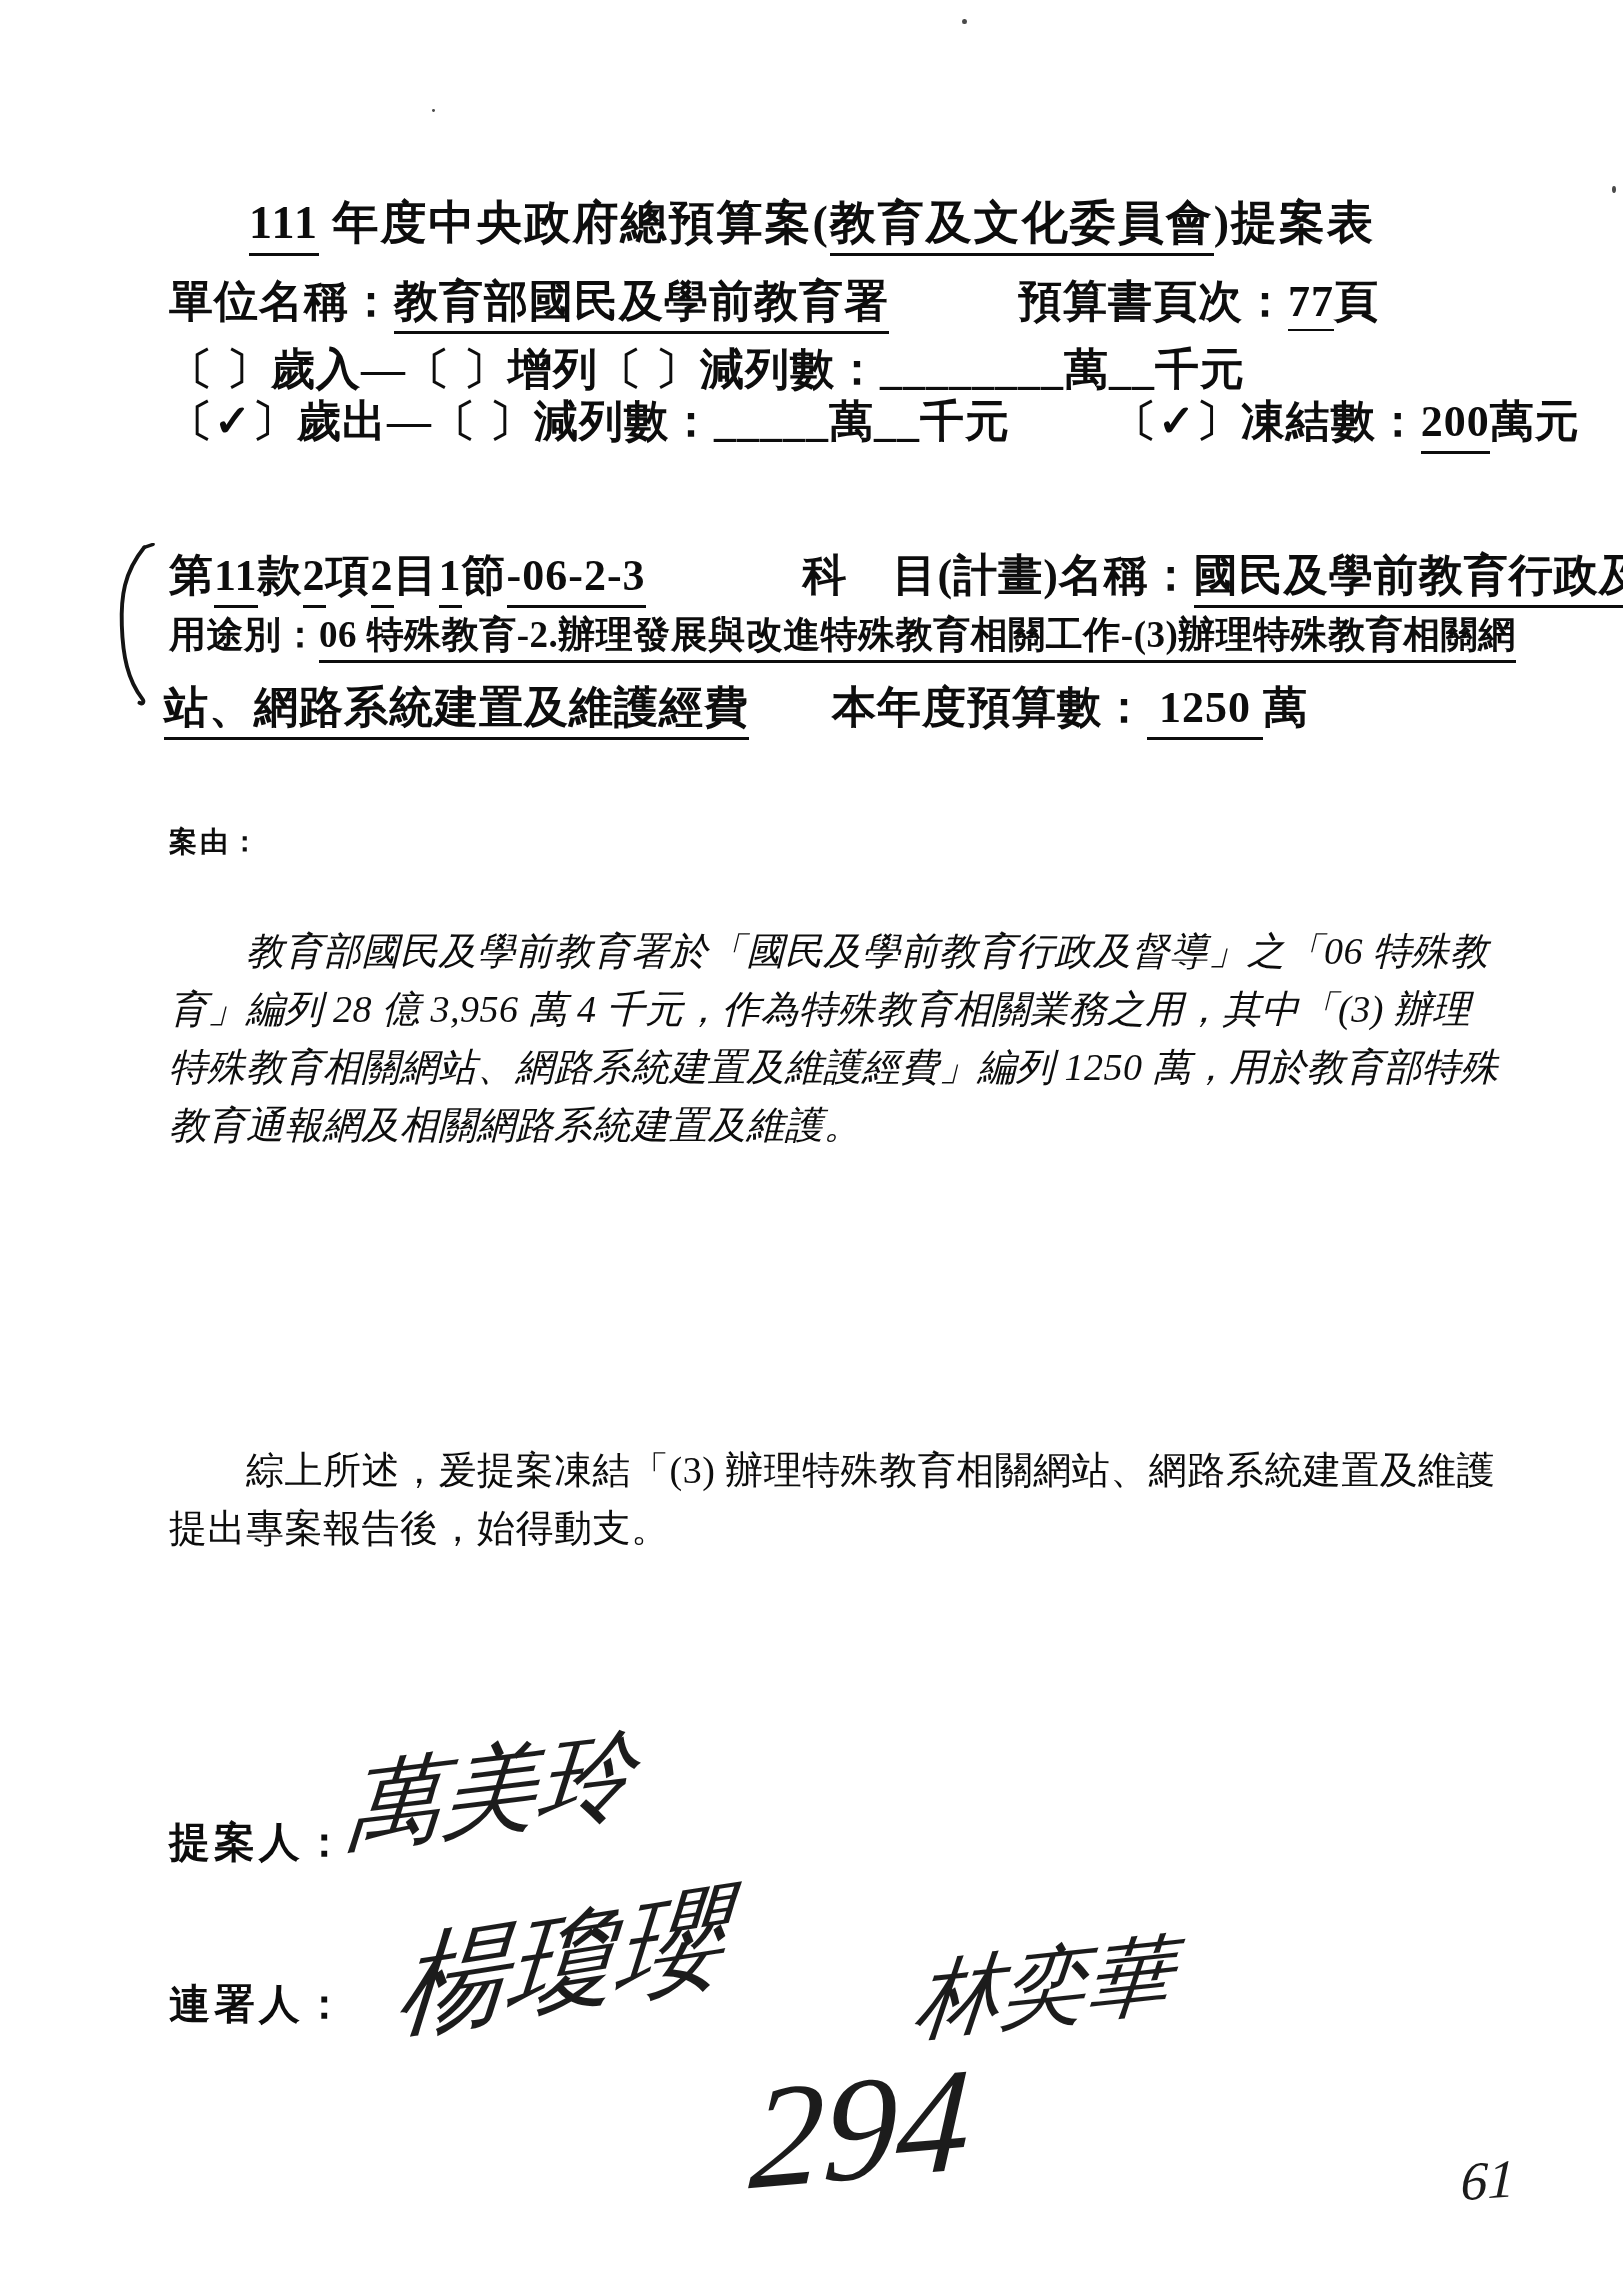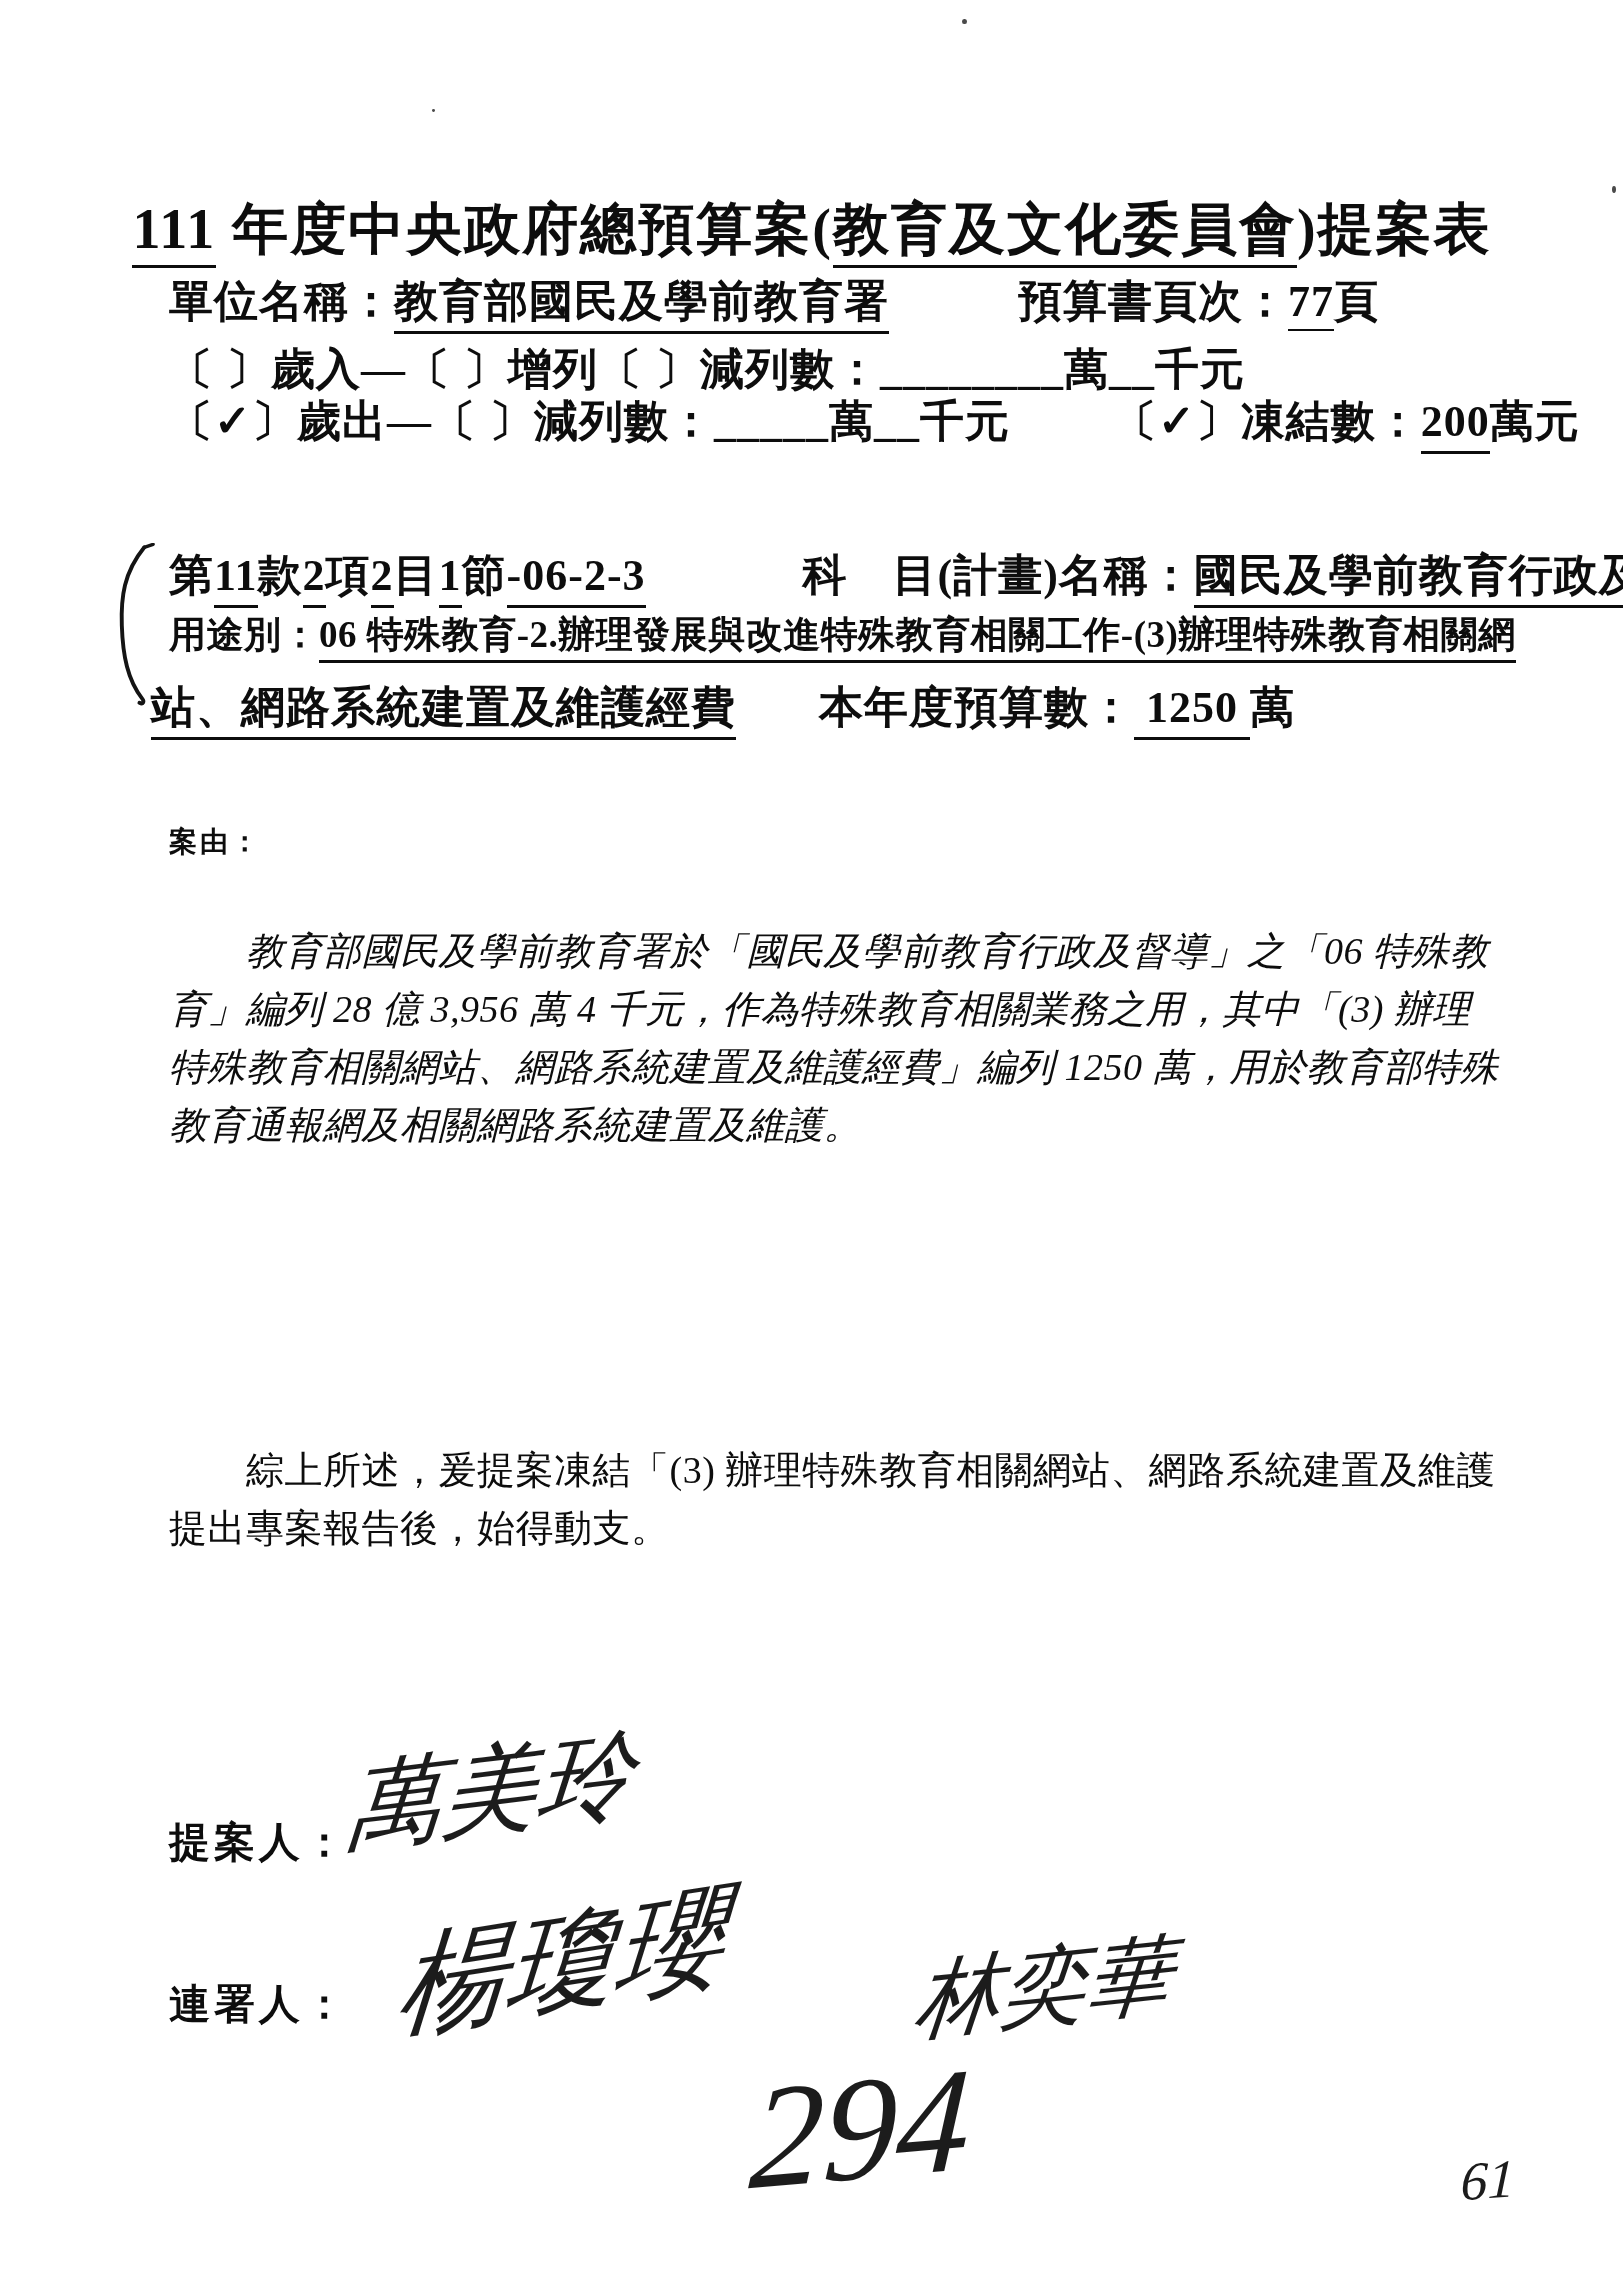--- a/index.html
+++ b/index.html
@@ -10,21 +10,21 @@
     font-family:"Liberation Serif","DejaVu Serif",serif;
     overflow:hidden;
   }
   .row{position:absolute;white-space:nowrap;line-height:1.25;}
   .b{font-weight:700;}
   
   .ul{border-bottom:3.4px solid #0d0d0d;padding-bottom:4.9px;}
   .ul-thin{border-bottom:2.5px solid #0d0d0d;padding-bottom:2.9px;}
   .title{
     position:absolute;top:192px;left:0;width:100%;
-    text-align:center;font-size:56px;font-weight:700;letter-spacing:2px;
+    text-align:center;font-size:46px;font-weight:700;letter-spacing:2px;
   }
   .form-size{font-size:44px;letter-spacing:1px;}
   .case-heading{position:absolute;top:823px;left:169px;font-size:28px;font-weight:700;letter-spacing:2.9px;}
   .para{position:absolute;left:169px;font-size:38px;line-height:58px;letter-spacing:0.5px;white-space:nowrap;font-weight:400;}
   .spacer-freeze{display:inline-block;width:103px;}
   .spacer-subject{display:inline-block;width:157px;}
   .spacer-budget{display:inline-block;width:83px;}
   .sign-label{position:absolute;left:169px;font-size:41px;font-weight:700;letter-spacing:3.9px;}
   .hand{
     position:absolute;font-weight:400;font-style:italic;color:#1c1c1c;
@@ -62,21 +62,21 @@
     <path d="M62,8 L80,2" fill="none" stroke="#141414" stroke-width="7" stroke-linecap="round"></path>
   </svg>
 
   <div class="row form-size b" style="top:548px;left:169px;">
     <span>第</span><span class="ul">11</span><span>款</span><span class="ul">2</span><span>項</span><span class="ul">2</span><span>目</span><span class="ul">1</span><span>節</span><span class="ul">-06-2-3</span><span class="spacer-subject"></span><span>科　目(計畫)名稱：</span><span class="ul">國民及學前教育行政及督導</span>
   </div>
 
   <div class="row b" style="top:612px;left:169px;font-size:37px;letter-spacing:0.5px;">
     <span>用途別：</span><span class="ul">06 特殊教育-2.辦理發展與改進特殊教育相關工作-(3)辦理特殊教育相關網</span>
   </div>
-  <div class="row form-size b" style="top:680px;left:151px;">
+  <div class="row form-size b" style="top:680px;left:164px;">
     <span class="ul">站、網路系統建置及維護經費</span><span class="spacer-budget"></span><span>本年度預算數：</span><span class="ul"> 1250 </span><span>萬</span>
   </div>
 
   <div class="case-heading">案由：</div>
 
   <div class="para" style="top:922px;font-style:italic;">
     <div>　　教育部國民及學前教育署於「國民及學前教育行政及督導」之「06 特殊教</div>
     <div>育」編列 28 億 3,956 萬 4 千元，作為特殊教育相關業務之用，其中「(3) 辦理</div>
     <div>特殊教育相關網站、網路系統建置及維護經費」編列 1250 萬，用於教育部特殊</div>
     <div>教育通報網及相關網路系統建置及維護。</div>

